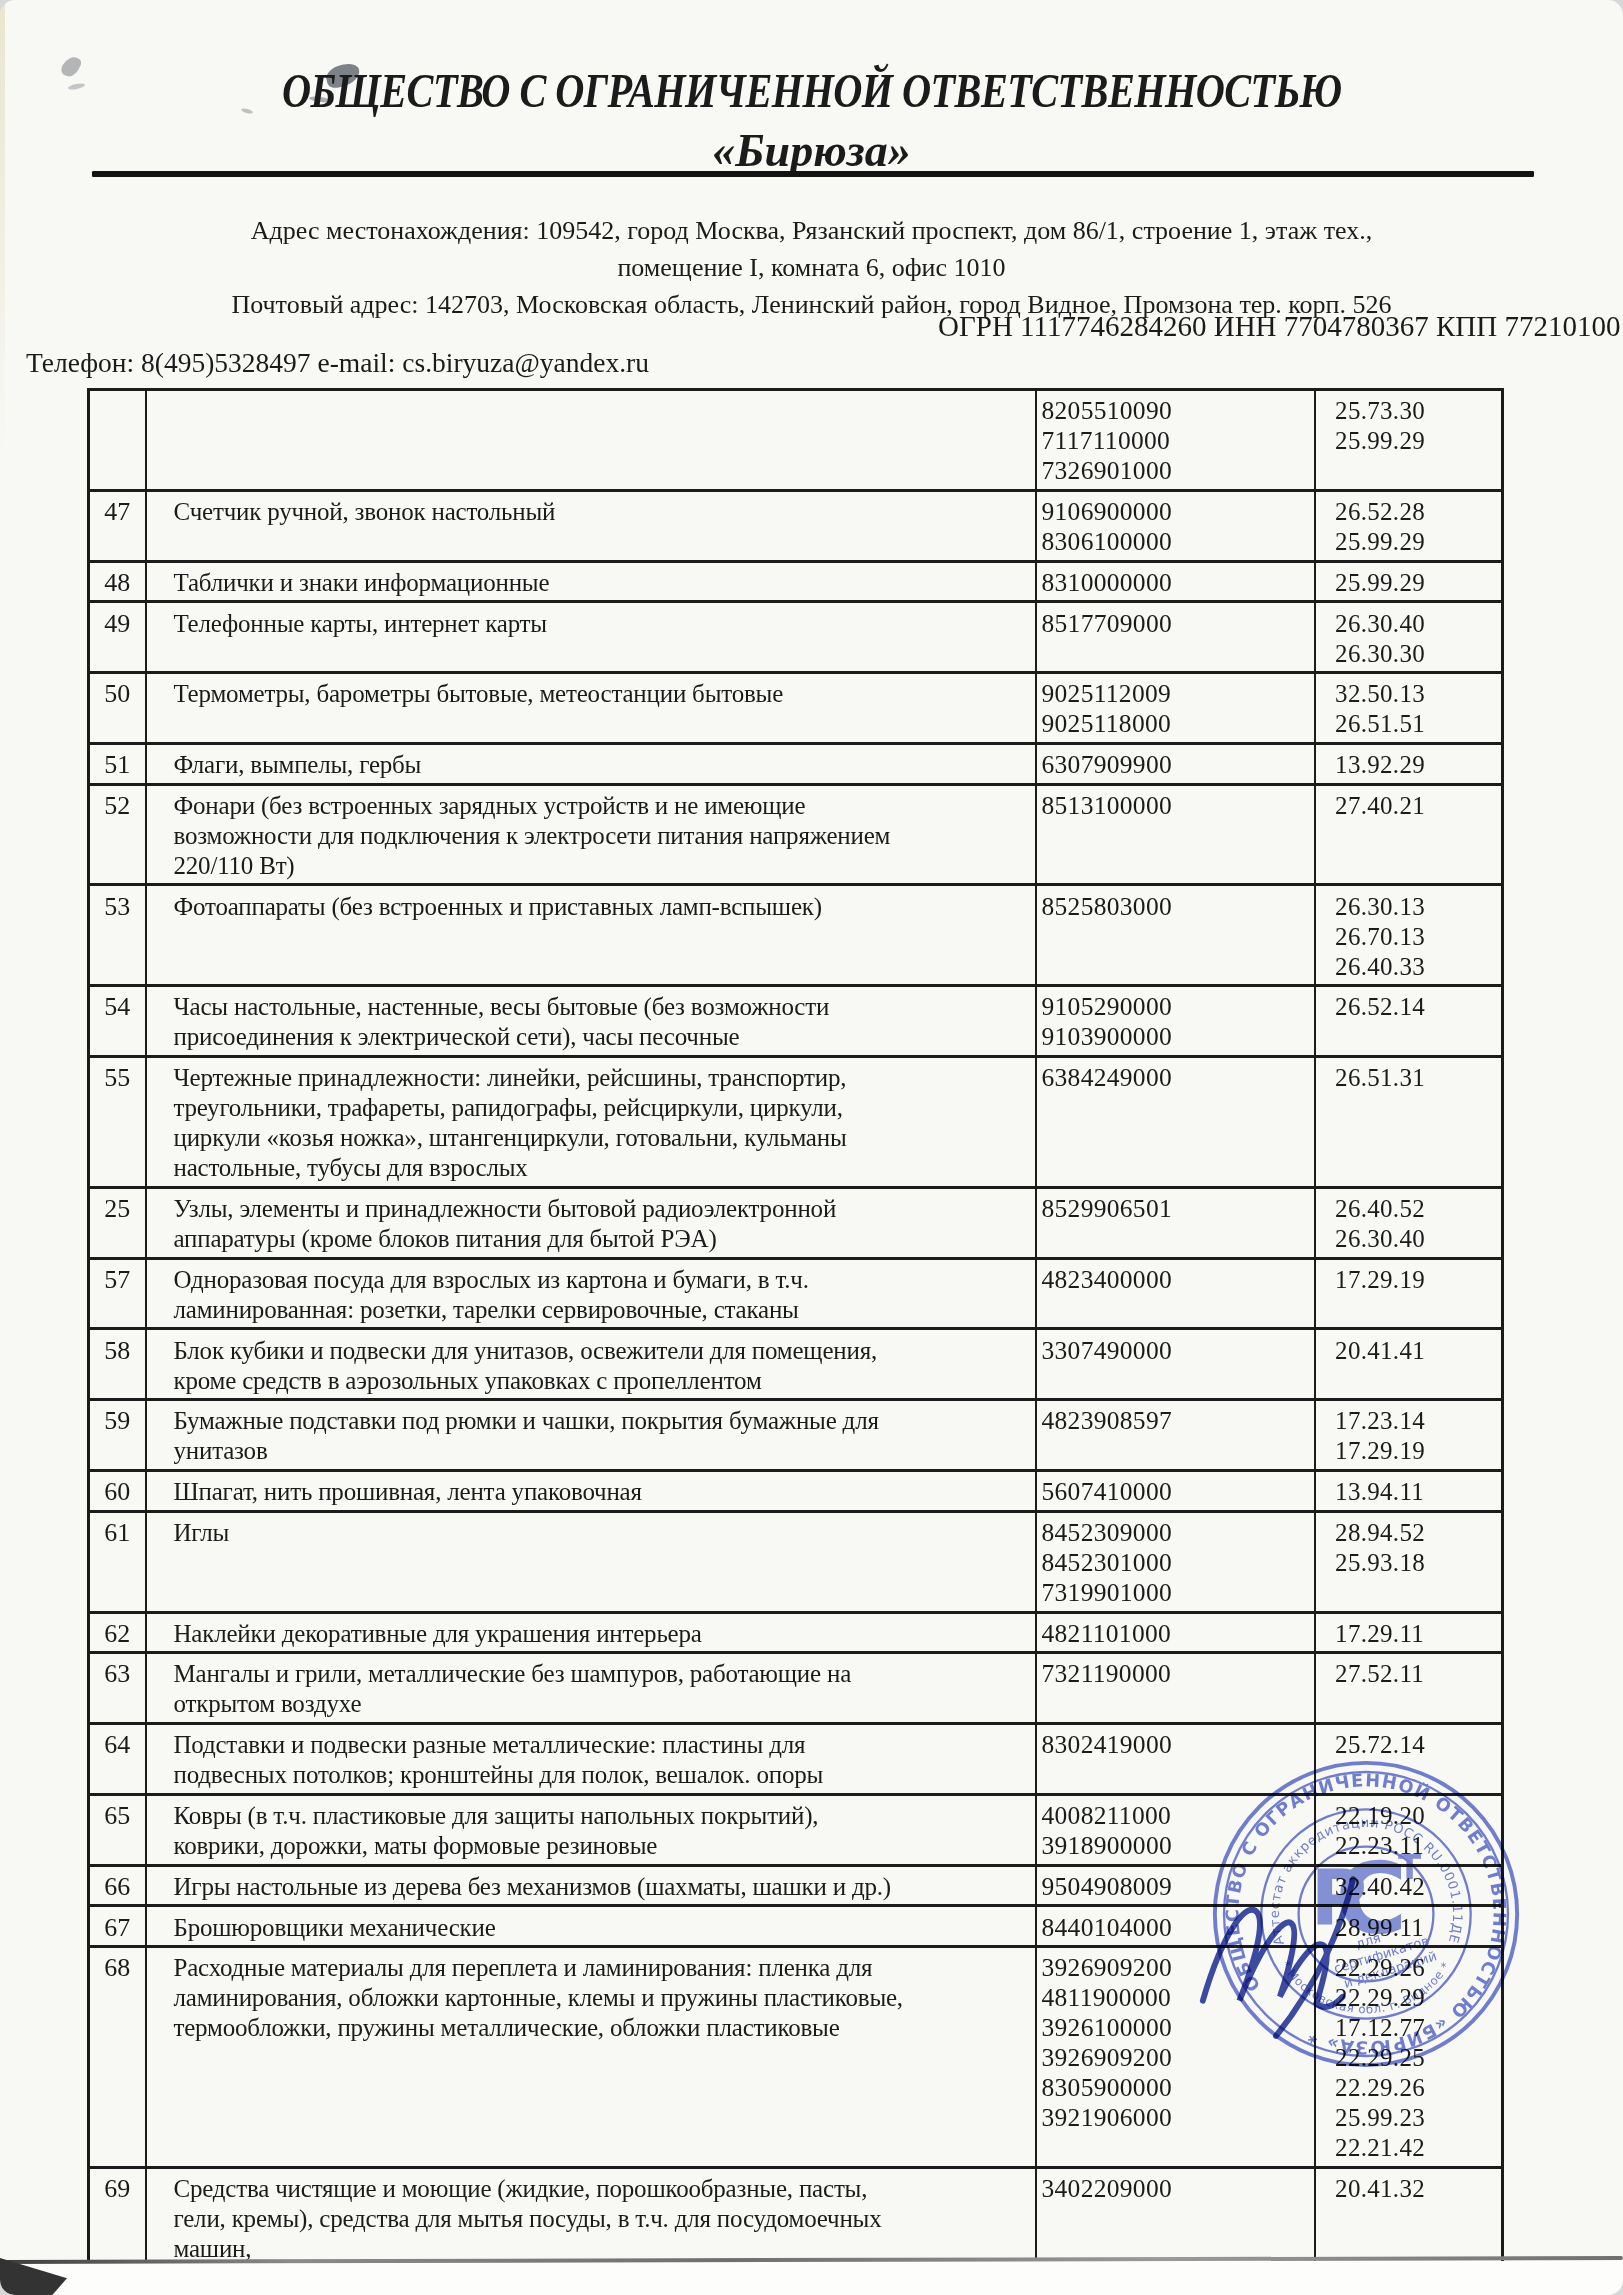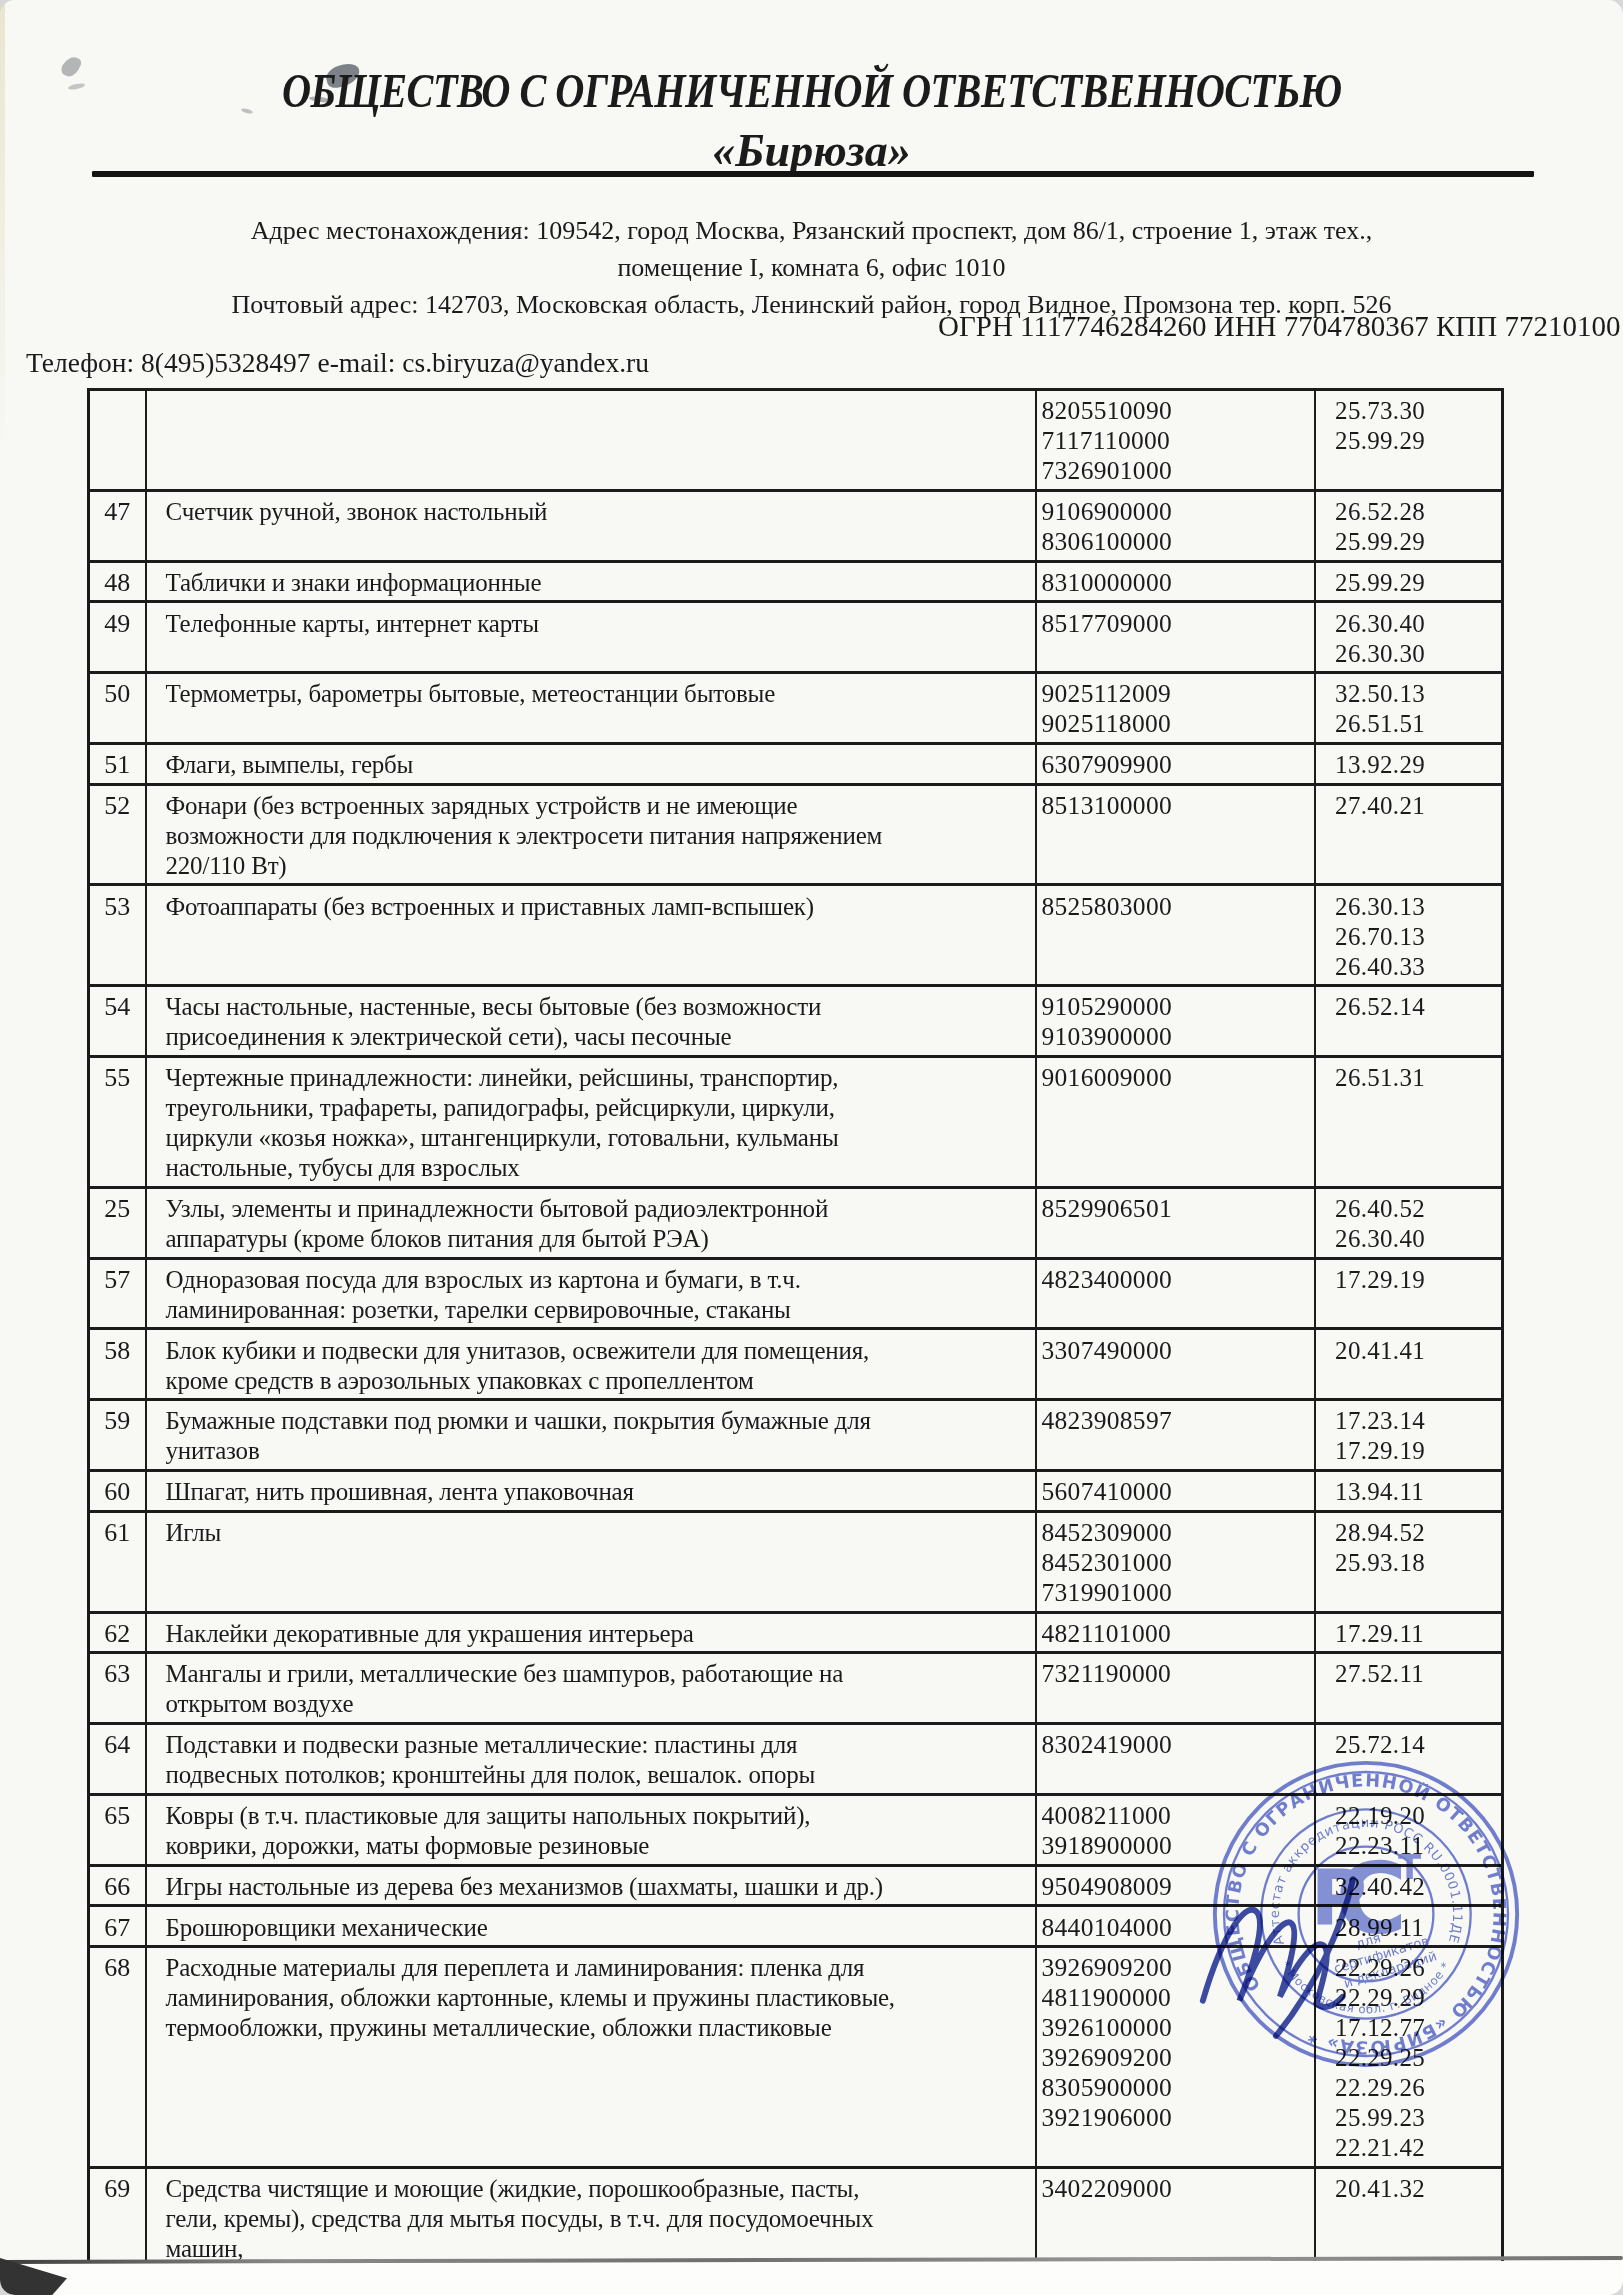--- a/index.html
+++ b/index.html
@@ -44,21 +44,21 @@
     width:1413px;border-collapse:collapse;table-layout:fixed;
     border:3.9px solid #1a1a1a;
   }
   td{
     border-top:3.3px solid #1c1c1c;border-bottom:3.3px solid #1c1c1c;
     border-left:2px solid #1c1c1c;border-right:2px solid #1c1c1c;
     vertical-align:top;padding:5.2px 3.9px 2.6px 3.9px;
     font-size:25px;line-height:30px;
   }
   td.cell-num{text-align:center;font-size:26px;}
-  td.cell-desc{padding-left:19px;letter-spacing:-0.2px;}
+  td.cell-desc{padding-left:27px;letter-spacing:-0.2px;}
   td.cell-desc .desc-inner{max-width:733px;}
   td.cell-codes{padding-left:5px;font-size:25.5px;letter-spacing:0.3px;font-family:Liberation Serif, serif;}
   td.cell-classes{padding-left:19.6px;font-size:25px;letter-spacing:0.3px;}
   .code-line,.class-line{white-space:nowrap;}
   
   .stamp{
     position:absolute;left:1207px;top:1755px;width:318px;height:318px;
     mix-blend-mode:multiply;opacity:.88;filter:blur(0.3px);
     pointer-events:none;
   }
@@ -238,21 +238,21 @@
           <td class="cell-classes">
             <div class="class-line">26.52.14</div>
           </td>
         </tr>
         <tr>
           <td class="cell-num">55</td>
           <td class="cell-desc">
             <div class="desc-inner">Чертежные принадлежности: линейки, рейсшины, транспортир, треугольники, трафареты, рапидографы, рейсциркули, циркули, циркули «козья ножка», штангенциркули, готовальни, кульманы настольные, тубусы для взрослых</div>
           </td>
           <td class="cell-codes">
-            <div class="code-line">9016009000</div>
+            <div class="code-line">6384249000</div>
           </td>
           <td class="cell-classes">
             <div class="class-line">26.51.31</div>
           </td>
         </tr>
         <tr>
           <td class="cell-num">25</td>
           <td class="cell-desc">
             <div class="desc-inner">Узлы, элементы и принадлежности бытовой радиоэлектронной аппаратуры (кроме блоков питания для бытой РЭА)</div>
           </td>

